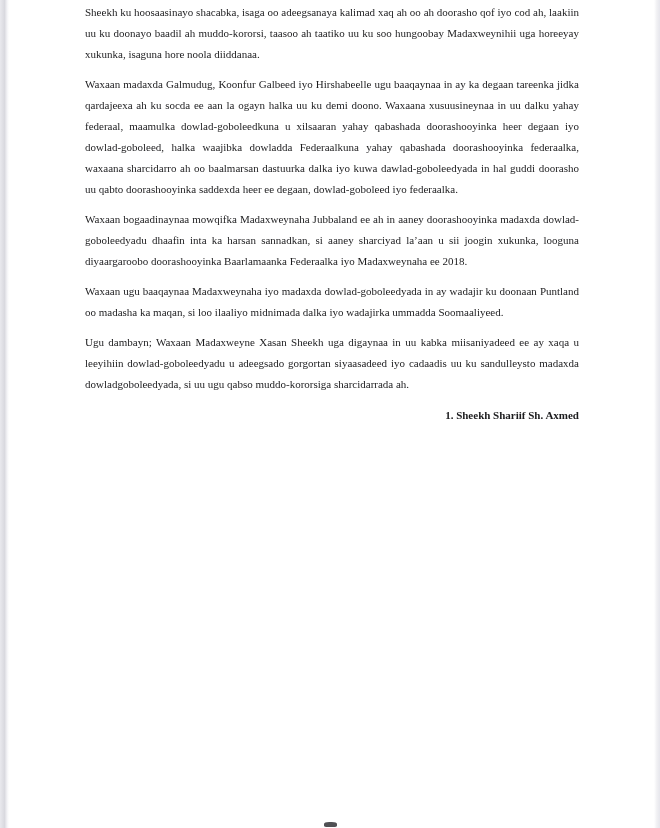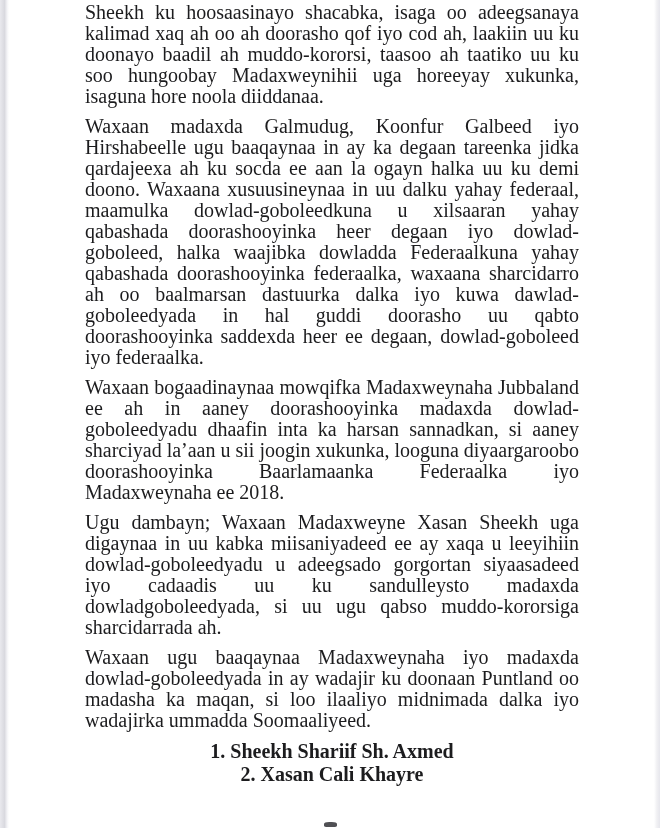--- a/index.html
+++ b/index.html
@@ -26,33 +26,33 @@
     right: 0; top: 0; bottom: 0;
     width: 6px;
     background: linear-gradient(to left, #e6e6ec 0%, #f1f1f4 55%, #ffffff 100%);
   }
   .content {
     position: absolute;
     left: 85px;
     top: 2px;
     width: 494px;
     color: #1c1c1e;
-    font-size: 20px;
+    font-size: 11px;
     line-height: 21px;
     text-align: justify;
     text-justify: inter-word;
   }
   .content p {
     margin: 0 0 9px 0;
   }
   .signatories {
     margin-top: 1px;
     font-weight: bold;
     line-height: 23px;
-    text-align: center;
+    text-align: right;
   }
   .signatories .sig-item {
     display: block;
   }
   .pagenum-partial {
     position: absolute;
     left: 324px;
     top: 822px;
     width: 13px;
     height: 5px;
@@ -66,24 +66,23 @@
 
 <div class="page">
 
   <div class="edge-left"></div>
   <div class="edge-right"></div>
 
   <main class="content">
     <p>Sheekh ku hoosaasinayo shacabka, isaga oo adeegsanaya kalimad xaq ah oo ah doorasho qof iyo cod ah, laakiin uu ku doonayo baadil ah muddo-kororsi, taasoo ah taatiko uu ku soo hungoobay Madaxweynihii uga horeeyay xukunka, isaguna hore noola diiddanaa.</p>
     <p>Waxaan madaxda Galmudug, Koonfur Galbeed iyo Hirshabeelle ugu baaqaynaa in ay ka degaan tareenka jidka qardajeexa ah ku socda ee aan la ogayn halka uu ku demi doono. Waxaana xusuusineynaa in uu dalku yahay federaal, maamulka dowlad-goboleedkuna u xilsaaran yahay qabashada doorashooyinka heer degaan iyo dowlad-goboleed, halka waajibka dowladda Federaalkuna yahay qabashada doorashooyinka federaalka, waxaana sharcidarro ah oo baalmarsan dastuurka dalka iyo kuwa dawlad-goboleedyada in hal guddi doorasho uu qabto doorashooyinka saddexda heer ee degaan, dowlad-goboleed iyo federaalka.</p>
     <p>Waxaan bogaadinaynaa mowqifka Madaxweynaha Jubbaland ee ah in aaney doorashooyinka madaxda dowlad-goboleedyadu dhaafin inta ka harsan sannadkan, si aaney sharciyad la’aan u sii joogin xukunka, looguna diyaargaroobo doorashooyinka Baarlamaanka Federaalka iyo Madaxweynaha ee 2018.</p>
+    <p>Waxaan ugu baaqaynaa Madaxweynaha iyo madaxda dowlad-goboleedyada in ay wadajir ku doonaan Puntland oo madasha ka maqan, si loo ilaaliyo midnimada dalka iyo wadajirka ummadda Soomaaliyeed.</p>
     <p>Ugu dambayn; Waxaan Madaxweyne Xasan Sheekh uga digaynaa in uu kabka miisaniyadeed ee ay xaqa u leeyihiin dowlad-goboleedyadu u adeegsado gorgortan siyaasadeed iyo cadaadis uu ku sandulleysto madaxda dowladgoboleedyada, si uu ugu qabso muddo-kororsiga sharcidarrada ah.</p>
-    <p>Waxaan ugu baaqaynaa Madaxweynaha iyo madaxda dowlad-goboleedyada in ay wadajir ku doonaan Puntland oo madasha ka maqan, si loo ilaaliyo midnimada dalka iyo wadajirka ummadda Soomaaliyeed.</p>
 
     <div class="signatories">
       <span class="sig-item">1. Sheekh Shariif Sh. Axmed</span>
-      <span class="sig-item">2. Xasan Cali Khayre</span>
     </div>
   </main>
 
   <div class="pagenum-partial"></div>
 
 </div>
 
 </body></html>

